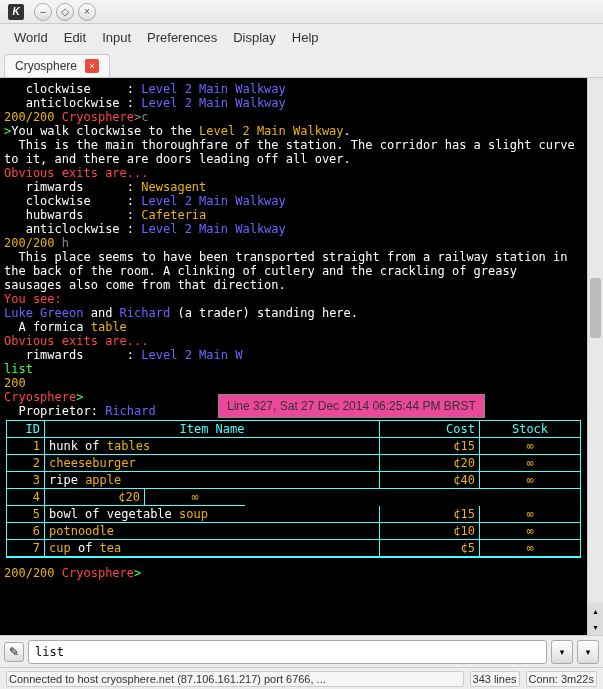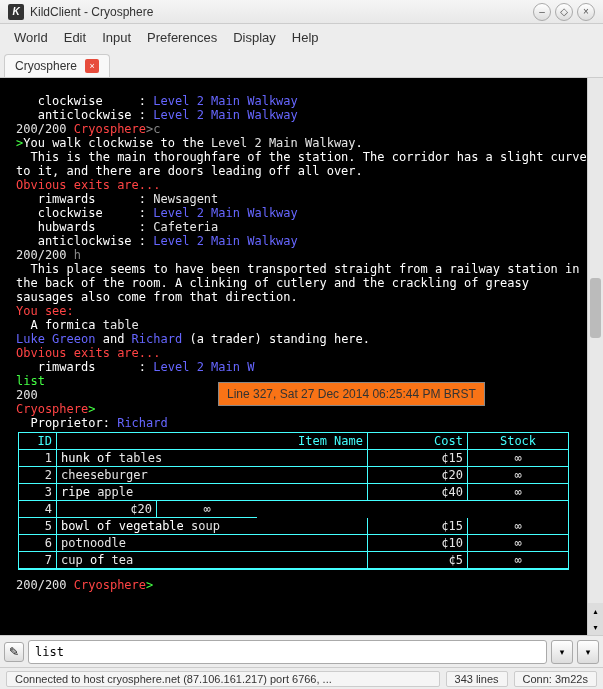--- a/index.html
+++ b/index.html
@@ -8,60 +8,59 @@
 .titlebar { display: flex; align-items: center; padding: 4px 8px; background: linear-gradient(#f5f5f5,#e8e8e8); border-bottom: 1px solid #ccc; height: 24px; }
 .titlebar-icon { width: 16px; height: 16px; background: #333; color: #fff; border-radius: 2px; display: inline-flex; align-items: center; justify-content: center; font-size: 10px; font-style: italic; font-weight: bold; margin-right: 6px; }
 .titlebar-title { flex: 1; font-size: 12px; color: #333; }
 .titlebar-btn { width: 18px; height: 18px; border-radius: 50%; background: linear-gradient(#fff,#ddd); border: 1px solid #aaa; margin-left: 4px; display: inline-flex; align-items: center; justify-content: center; font-size: 10px; color: #555; cursor: pointer; }
 .menubar { display: flex; padding: 2px 6px; background: #ededed; font-size: 13px; color: #333; height: 26px; align-items: center; }
 .menubar span { padding: 3px 8px; cursor: pointer; }
 .tabbar { display: flex; padding: 4px 4px 0 4px; background: #ededed; border-bottom: 1px solid #ccc; }
 .tab { display: flex; align-items: center; padding: 4px 10px; background: #f8f8f8; border: 1px solid #ccc; border-bottom: none; border-radius: 4px 4px 0 0; font-size: 12px; color: #333; }
 .tab-close { width: 14px; height: 14px; background: #e74c3c; border-radius: 2px; color: #fff; font-size: 9px; display: inline-flex; align-items: center; justify-content: center; margin-left: 8px; cursor: pointer; }
 .terminal-wrap { flex: 1; display: flex; background: #000; position: relative; }
-.terminal { flex: 1; font-family: monospace; font-size: 12px; line-height: 14px; color: #fff; padding: 16px; overflow: hidden; position: relative; }
+.terminal { flex: 1; font-family: monospace; font-size: 12px; line-height: 14px; color: #fff; padding: 4px; overflow: hidden; position: relative; }
 .scrollbar { width: 16px; background: #e8e8e8; border-left: 1px solid #ccc; position: relative; }
 .scroll-thumb { position: absolute; left: 2px; right: 2px; top: 200px; height: 60px; background: #bbb; border-radius: 3px; }
 .scroll-btn { position: absolute; left: 0; right: 0; height: 16px; background: #ddd; display: flex; align-items: center; justify-content: center; font-size: 8px; }
 .scroll-btn.down { bottom: 0; }
 .scroll-btn.up { bottom: 16px; }
 .tline { white-space: pre; }
 .c-red { color: #ff4444; }
 .c-green { color: #44ff44; }
-.c-cyan { color: #e5e5e5; }
+.c-cyan { color: #eab308; }
 .c-blue { color: #6666ff; }
 .c-white { color: #ffffff; }
 .c-gray { color: #888888; }
-.tooltip { position: absolute; top: 304px; left: 218px; background: #f97316; border: 1px solid #888; padding: 4px 8px; font-family: sans-serif; font-size: 12px; color: #333; z-index: 10; }
+.tooltip { position: absolute; top: 316px; left: 218px; background: #ec4899; border: 1px solid #888; padding: 4px 8px; font-family: sans-serif; font-size: 12px; color: #333; z-index: 10; }
 .table-wrap { margin: 2px; border: 1px solid #44ffff; }
 .trow { display: flex; }
 .tcell { border-right: 1px solid #44ffff; border-bottom: 1px solid #44ffff; padding: 1px 4px; }
 .tcell:last-child { border-right: none; }
 .thdr { color: #44ffff; text-align: center; }
 .tc-id { width: 38px; text-align: right; }
 .tc-name { flex: 1; }
 .tc-cost { width: 100px; text-align: right; }
 .tc-stock { width: 100px; text-align: center; }
 .prompt-line { white-space: pre; margin-top: 8px; }
 .bottombar { display: flex; padding: 4px; background: #ededed; border-top: 1px solid #ccc; height: 32px; align-items: center; gap: 4px; }
 .bb-icon { width: 20px; height: 20px; background: linear-gradient(#fff,#ddd); border: 1px solid #aaa; border-radius: 3px; display: inline-flex; align-items: center; justify-content: center; font-size: 12px; }
 .bb-input { flex: 1; height: 24px; border: 1px solid #aaa; border-radius: 3px; padding: 0 6px; font-family: monospace; font-size: 12px; background: #fff; }
 .bb-dd { width: 22px; height: 24px; border: 1px solid #aaa; border-radius: 3px; background: linear-gradient(#fff,#ddd); display: inline-flex; align-items: center; justify-content: center; font-size: 9px; cursor: pointer; }
 .statusbar { display: flex; padding: 3px 6px; background: #ededed; border-top: 1px solid #ccc; font-size: 11px; color: #333; height: 22px; align-items: center; gap: 6px; }
-.statusbar .seg { border: 1px solid #ccc; padding: 1px 8px; border-radius: 2px; background: #f5f5f5; }
+.statusbar .seg { border: 1px solid #ccc; padding: 1px 2px; border-radius: 2px; background: #f5f5f5; }
 .statusbar .seg.main { flex: 1; }
 </style>
 </head>
 <body>
 
 <div class="window">
 
   <div class="titlebar">
     <span class="titlebar-icon">K</span>
-    <span class="titlebar-title">KildClient - Cryosphere</span>
     <span class="titlebar-btn">–</span>
     <span class="titlebar-btn">◇</span>
     <span class="titlebar-btn">×</span>
   </div>
 
   <div class="menubar">
     <span>World</span>
     <span>Edit</span>
     <span>Input</span>
     <span>Preferences</span>
@@ -87,33 +86,33 @@
       <div class="tline c-red">Obvious exits are...</div>
       <div class="tline"><span class="c-white">   rimwards      : </span><span class="c-cyan">Newsagent</span></div>
       <div class="tline"><span class="c-white">   clockwise     : </span><span class="c-blue">Level 2 Main Walkway</span></div>
       <div class="tline"><span class="c-white">   hubwards      : </span><span class="c-cyan">Cafeteria</span></div>
       <div class="tline"><span class="c-white">   anticlockwise : </span><span class="c-blue">Level 2 Main Walkway</span></div>
       <div class="tline"><span class="c-cyan">200/200 </span><span class="c-gray">h</span></div>
       <div class="tline c-white">  This place seems to have been transported straight from a railway station in</div>
       <div class="tline c-white">the back of the room. A clinking of cutlery and the crackling of greasy</div>
       <div class="tline c-white">sausages also come from that direction.</div>
       <div class="tline c-red">You see:</div>
+      <div class="tline"><span class="c-blue">Luke Greeon</span><span class="c-white"> and </span><span class="c-blue">Richard</span><span class="c-white"> (a trader) standing here.</span></div>
       <div class="tline"><span class="c-white">  A formica </span><span class="c-cyan">table</span></div>
-      <div class="tline"><span class="c-blue">Luke Greeon</span><span class="c-white"> and </span><span class="c-blue">Richard</span><span class="c-white"> (a trader) standing here.</span></div>
       <div class="tline c-red">Obvious exits are...</div>
       <div class="tline"><span class="c-white">   rimwards      : </span><span class="c-blue">Level 2 Main W</span></div>
       <div class="tline c-green">list</div>
       <div class="tline c-cyan">200</div>
       <div class="tline"><span class="c-red">Cryosphere</span><span class="c-green">&gt;</span></div>
       <div class="tline"><span class="c-white">  Proprietor</span><span class="c-white">: </span><span class="c-blue">Richard</span></div>
 
       <div class="table-wrap">
         <div class="trow">
           <div class="tcell thdr tc-id">ID</div>
-          <div class="tcell thdr tc-name" style="text-align:right">Item Name</div>
+          <div class="tcell thdr tc-name" style="text-align:center">Item Name</div>
           <div class="tcell thdr tc-cost">Cost</div>
           <div class="tcell thdr tc-stock">Stock</div>
         </div>
         <div id="rows">
             <div class="trow">
               <div class="tcell tc-id c-cyan">1</div>
               <div class="tcell tc-name"><span class="c-white">hunk of </span><span class="c-cyan">tables</span></div>
               <div class="tcell tc-cost c-cyan">¢15</div>
               <div class="tcell tc-stock c-cyan">∞</div>
             </div>

